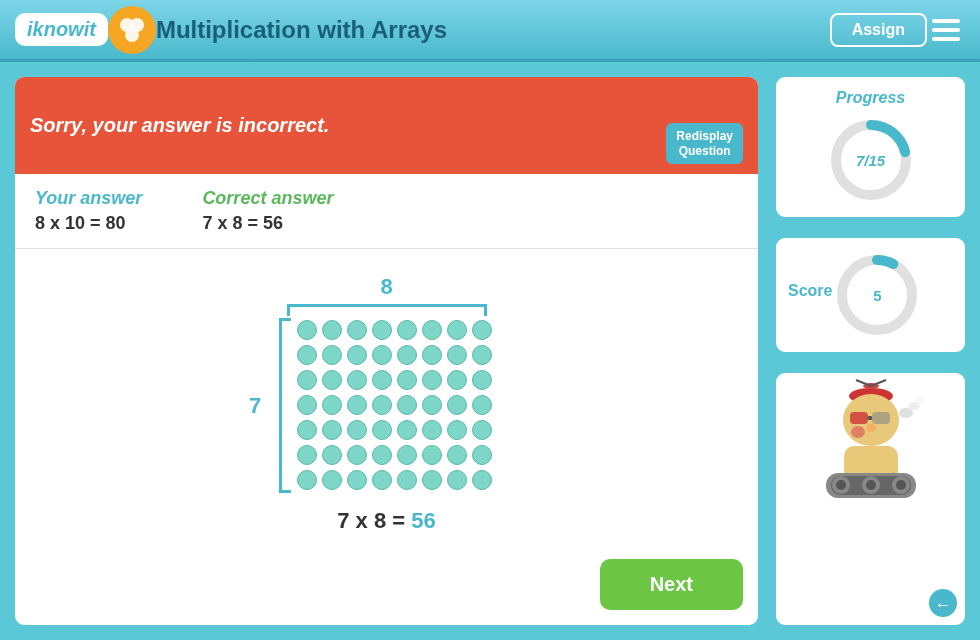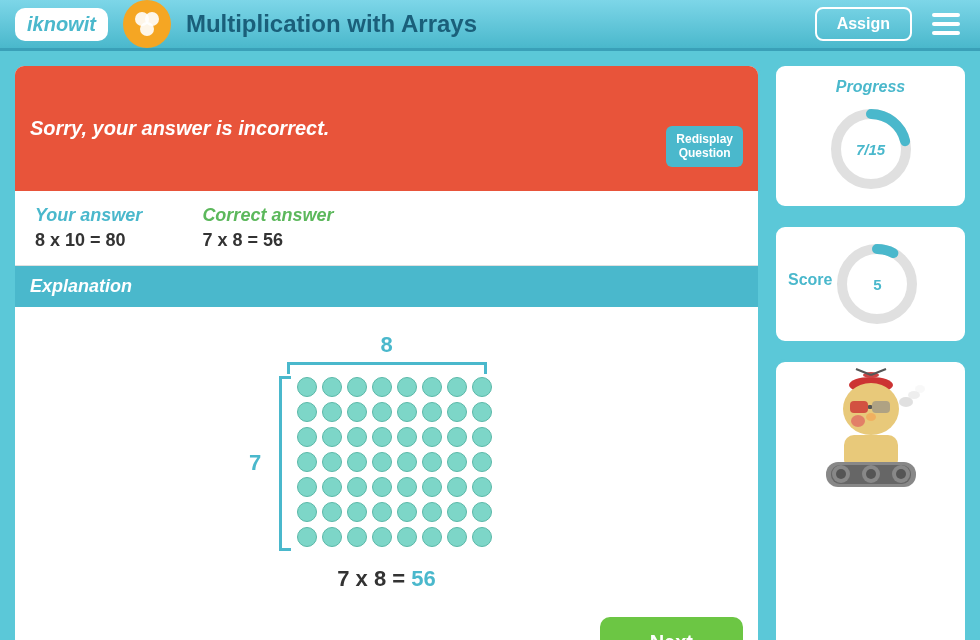--- a/index.html
+++ b/index.html
@@ -13,21 +13,20 @@
       overflow: hidden;
     }
 
     
     .header {
       background: linear-gradient(180deg, #7dd6e8 0%, #4ab8cc 100%);
       height: 65px;
       display: flex;
       align-items: center;
       padding: 0 15px;
-      gap: 15px;
       border-bottom: 3px solid #3aa0b8;
     }
     .logo-box {
       background: white;
       border-radius: 10px;
       padding: 5px 12px;
       font-weight: bold;
       font-size: 20px;
       color: #4ab8cc;
       font-style: italic;
@@ -94,21 +93,21 @@
       flex-direction: column;
       overflow: hidden;
     }
 
     
     .incorrect-banner {
       background: #e8543a;
       display: flex;
       align-items: center;
       justify-content: space-between;
-      padding: 24px 15px;
+      padding: 10px 15px;
     }
     .incorrect-text {
       color: white;
       font-size: 20px;
       font-weight: bold;
       font-style: italic;
     }
     .redisplay-btn {
       background: #4ab8cc;
       color: white;
@@ -390,21 +389,20 @@
       <div>
         <div class="your-answer-label">Your answer</div>
         <div class="your-answer-value">8 x 10 = 80</div>
       </div>
       <div>
         <div class="correct-answer-label">Correct answer</div>
         <div class="correct-answer-value">7 x 8 = 56</div>
       </div>
     </div>
 
-    <div class="explanation-header">Explanation</div>
 
     <div class="explanation-body">
       <div class="array-container">
 
         <div class="top-label">8</div>
 
         <div class="bracket-top"></div>
 
         <div style="display:flex; align-items:center; gap:6px; position:relative;">
 

